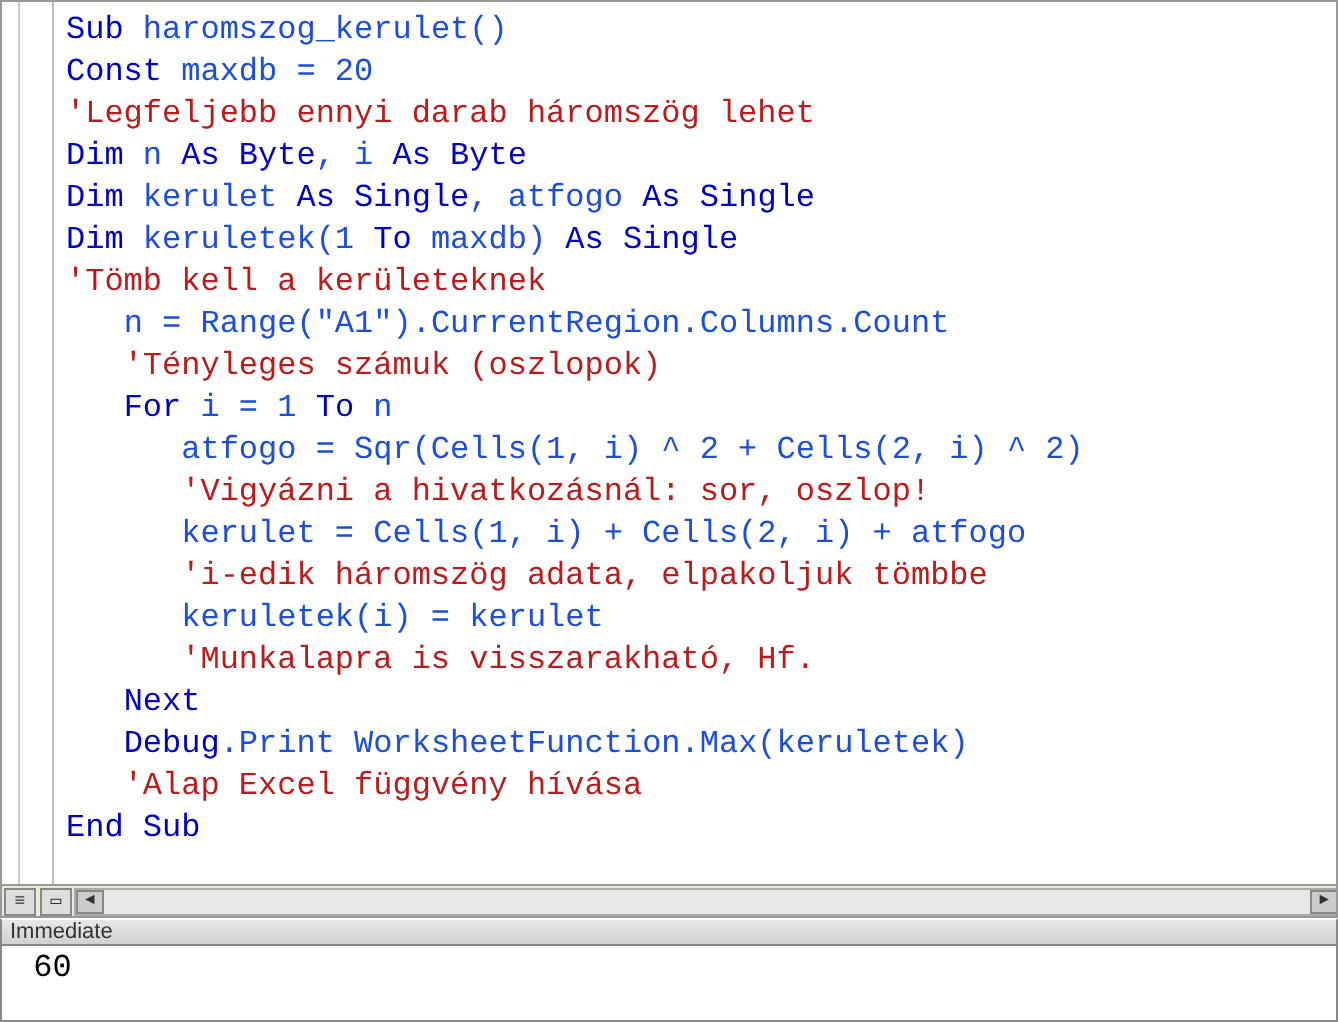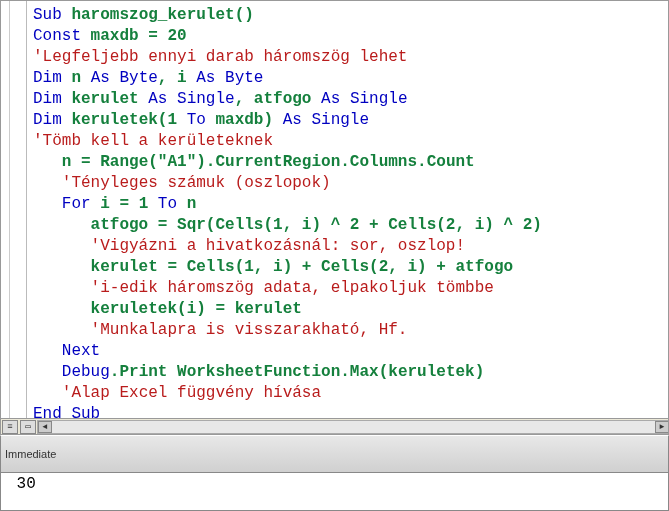--- a/index.html
+++ b/index.html
@@ -43,21 +43,21 @@
     flex: 1;
     padding: 4px 6px 0 6px;
     line-height: 21px;
     white-space: pre;
     overflow: hidden;
     position: relative;
   }
   .line { display: block; }
   .kw { color: #0000c0; }
   .cm { color: #b91c1c; }
-  .txt { color: #15803d; font-weight: bold; }
+  .txt { color: #1d4ed8; }
   .view-icons {
     position: absolute;
     left: 0;
     bottom: 0;
     height: 16px;
     width: 669px;
     background: #ece9d8;
     border-top: 1px solid #999;
     display: flex;
     align-items: center;
@@ -92,21 +92,21 @@
     color: #333;
   }
   .hscroll-left { left: 0; }
   .hscroll-right { right: 0; }
   .immediate-header {
     background: linear-gradient(#e8e8e8,#d0d0d0);
     border: 1px solid #888;
     border-top: 1px solid #fff;
     font-family: Tahoma, Arial, sans-serif;
     font-size: 11px;
-    padding: 12px 4px;
+    padding: 0 4px;
     color: #333;
   }
   .immediate-body {
     background: #fff;
     border: 1px solid #888;
     border-top: none;
     flex: 0 0 38px;
     padding: 2px 6px;
     font-size: 16px;
     white-space: pre;
@@ -127,13 +127,13 @@
     <div class="view-btn">≡</div>
     <div class="view-btn">▭</div>
     <div class="hscroll-track">
       <div class="hscroll-left">◄</div>
       <div class="hscroll-right">►</div>
     </div>
   </div>
 </div>
 
 <div class="immediate-header">Immediate</div>
-<div class="immediate-body"> 30 </div>
+<div class="immediate-body"> 60 </div>
 
 </body></html>

